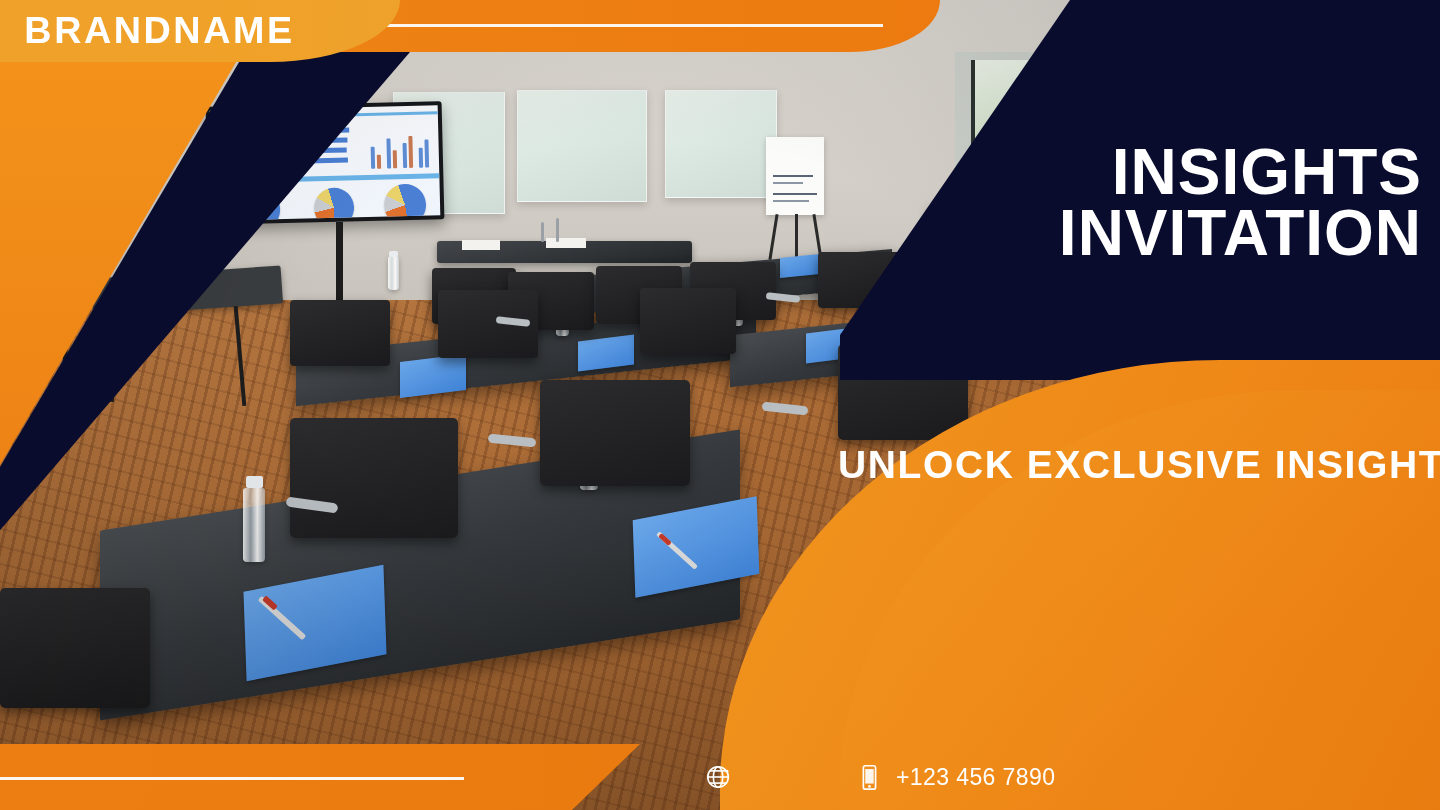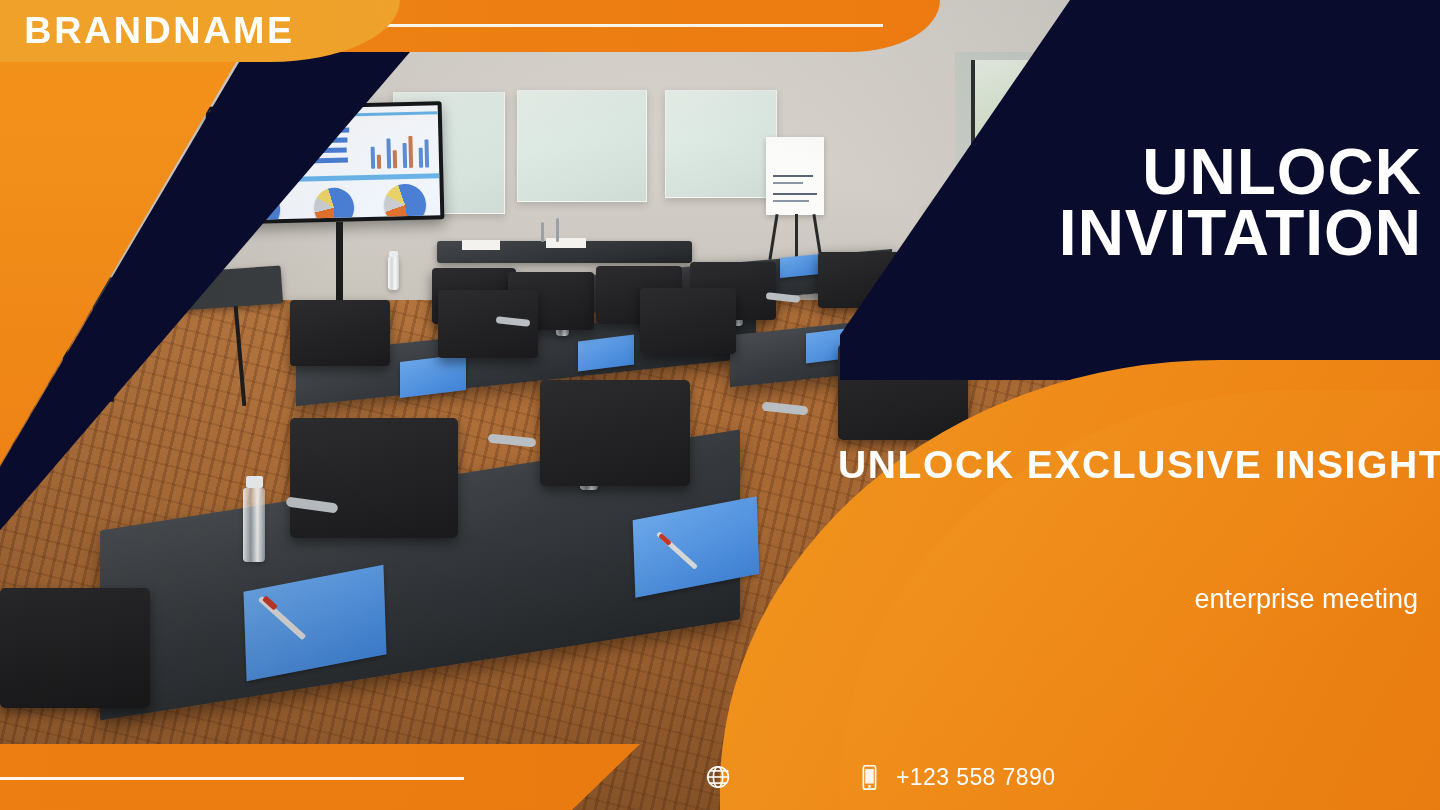--- a/index.html
+++ b/index.html
@@ -397,33 +397,32 @@
   <div class="diag-orange"></div>
   <div class="diag-navy"></div>
 
   <div class="hdr-orange"></div>
   <div class="hdr-orange-line"></div>
   <div class="hdr-gold"></div>
   <div class="brandname">BRANDNAME</div>
 
   <div class="navy-panel"></div>
   <div class="title-block">
-    <div class="title-line">UNLOCK</div>
+    <div class="title-line">INSIGHTS</div>
     <div class="title-line">INVITATION</div>
   </div>
 
   <div class="orange-panel"></div>
   <div class="orange-panel-2"></div>
 
   <div class="headline">
     <div class="headline-line">UNLOCK EXCLUSIVE INSIGHTS</div>
   </div>
 
   <div class="subtext">
-    <div>enterprise meeting</div>
   </div>
 
   <div class="footer-orange">
     <div class="footer-line"></div>
   </div>
 
   <div class="footer-contacts">
 
     <div class="contact">
       <span class="ico">
@@ -439,18 +438,18 @@
     </div>
 
     <div class="contact">
       <span class="ico">
         <svg viewBox="0 0 32 32" fill="none">
           <rect x="10" y="4" width="13" height="25" rx="2.2" stroke="#ffffff" stroke-width="1.8"></rect>
           <rect x="12" y="7.5" width="9" height="15.5" fill="#ffffff" opacity=".92"></rect>
           <circle cx="16.5" cy="26" r="1.5" fill="#ffffff"></circle>
         </svg>
       </span>
-      <span>+123 558 7890</span>
+      <span>+123 456 7890</span>
     </div>
 
   </div>
 
 </div>
 
 </body></html>

